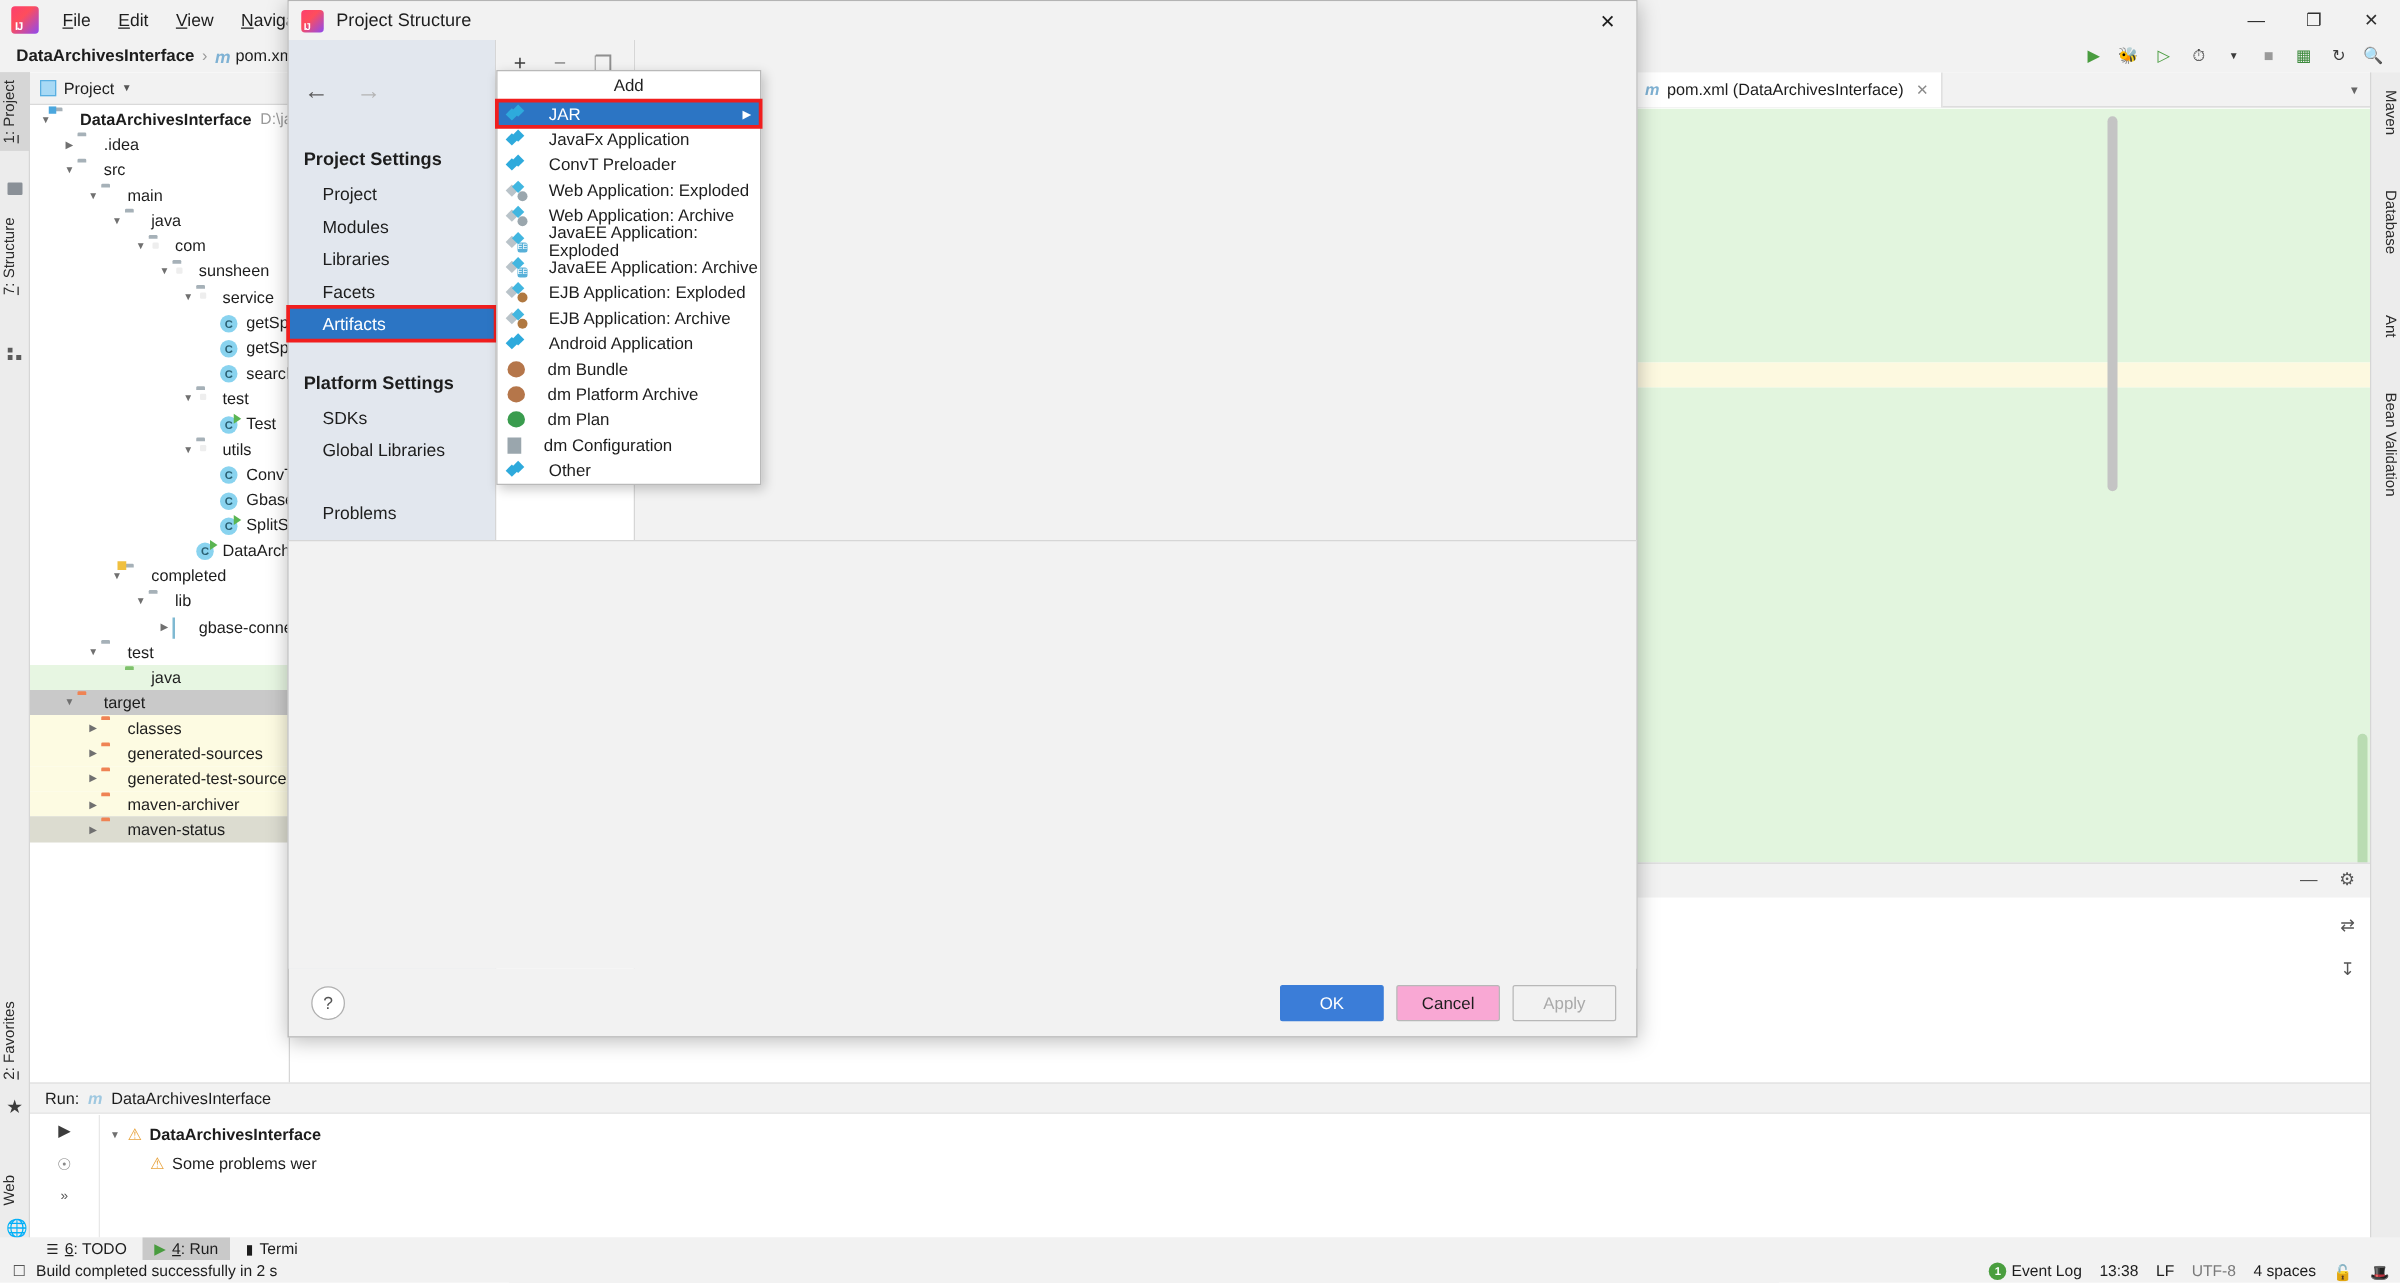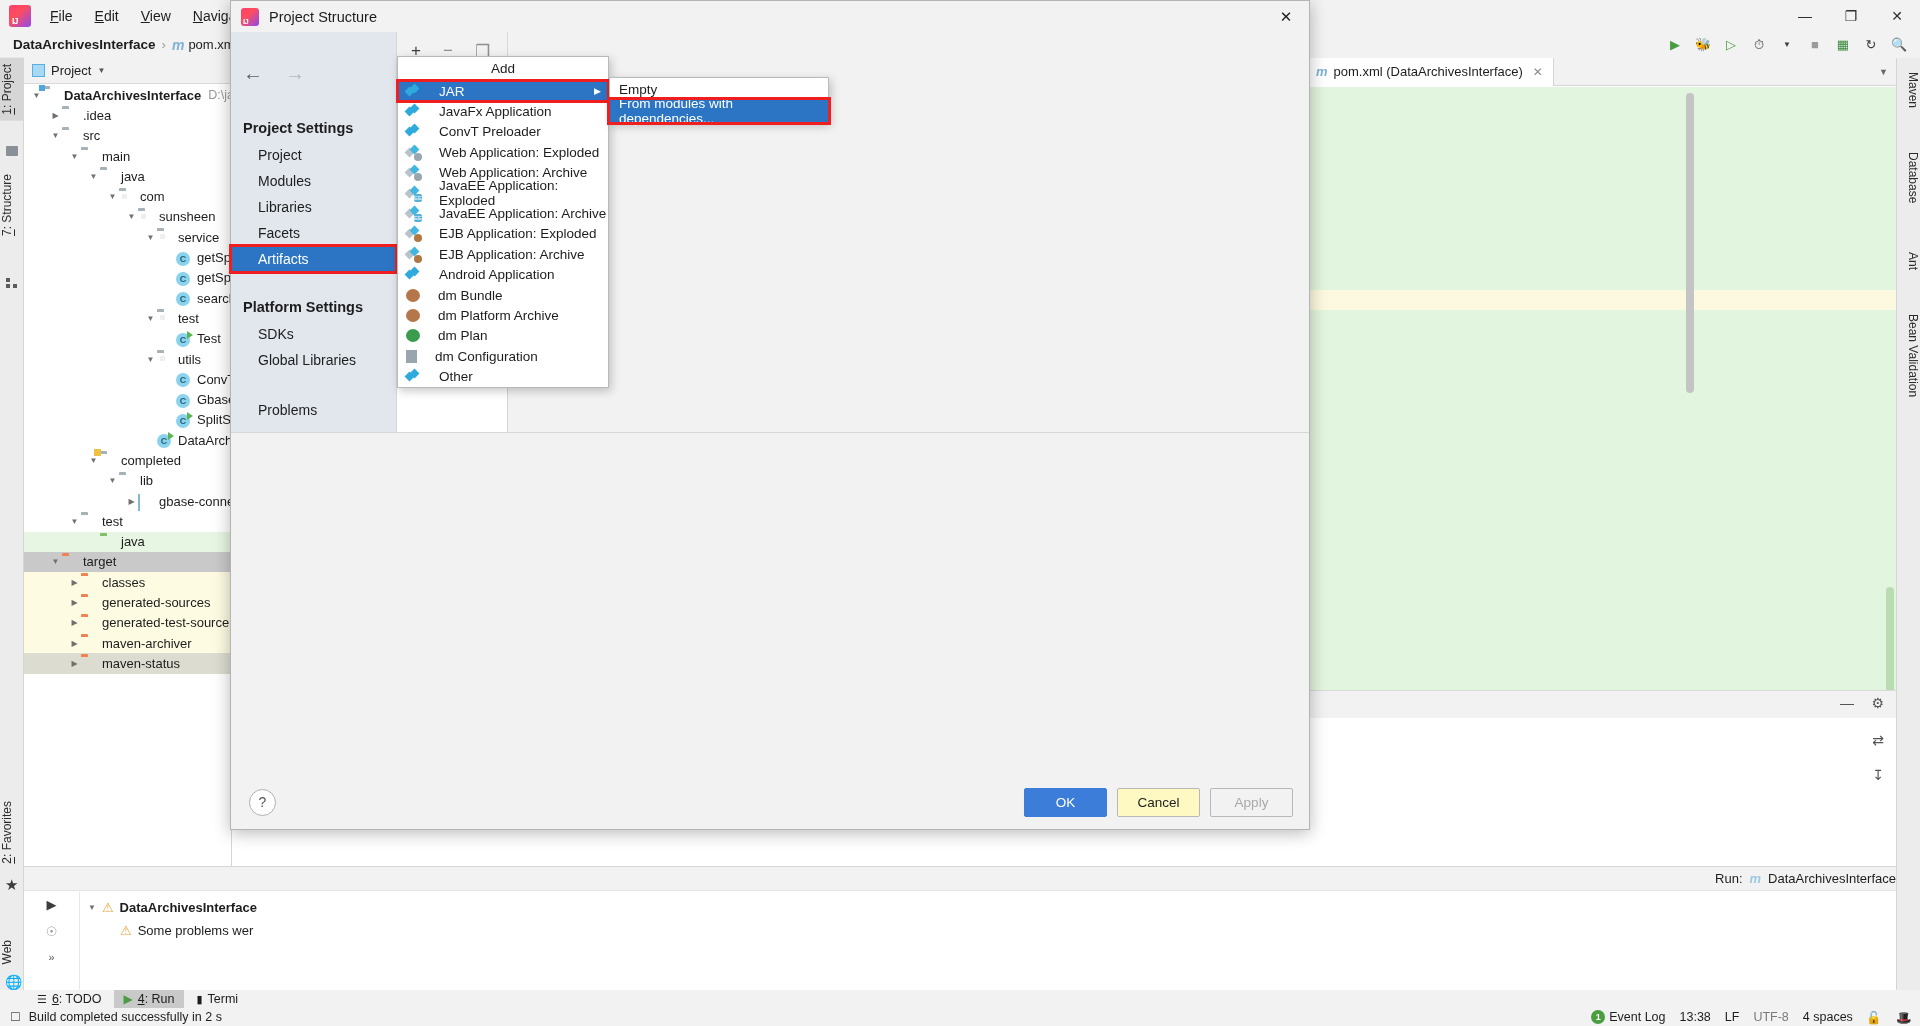--- a/index.html
+++ b/index.html
@@ -97,21 +97,21 @@
   .codegreen { position:absolute; background:#e2f5de; }
   .codeyellow { position:absolute; background:#fdf9e0; }
   .popup-hint { position:absolute; background:#f2f6f9; border:1px solid #c5d2dd; display:flex;
                 align-items:center; gap:8px; padding:3px 8px; font-size:13px; }
   .scroll-v { position:absolute; right:2px; width:8px; background:#c4c4c4; border-radius:4px; }
 
   
   .runpanel { position:absolute; left:24px; right:24px; bottom:36px; height:124px; background:#fff;
               border-top:1px solid #d6d6d6; }
   .run-hdr { height:24px; display:flex; align-items:center; gap:7px; padding-left:12px; font-size:13px;
-             border-bottom:1px solid #e3e3e3; background:#f2f2f2;justify-content:flex-end;}
+             border-bottom:1px solid #e3e3e3; background:#f2f2f2;}
   .run-hdr .mm { color:#9fc8e0; font-style:italic; font-weight:bold; }
   .run-content { position:absolute; top:25px; left:0; right:0; bottom:0; display:flex; }
   .run-gutter { width:56px; border-right:1px solid #e8e8e8; display:flex; flex-direction:column;
                 align-items:center; padding-top:5px; gap:12px; }
   .run-gutter span { font-size:13px; color:#3c3c3c; }
   .run-tree { flex:1; padding-top:4px; }
   .run-row { display:flex; align-items:center; gap:6px; font-size:13px; height:23px; padding-left:8px;}
   .warn { color:#e8a33d; font-size:13px; }
   .play { color:#499c3f; font-size:12px; }
 
@@ -149,21 +149,21 @@
   .dlg-item.selbox { outline:3px solid #f01e1e; outline-offset:-1px; }
   .dlg-mid { width:112px; background:#fff; border-left:1px solid #d6d6d6; border-right:1px solid #d6d6d6;}
   .dlg-midtop { height:39px; display:flex; align-items:center; gap:22px; padding-left:14px; background:#f2f2f2;
                 border-bottom:1px solid #d6d6d6;}
   .dlg-midtop span { font-size:17px; color:#3d3d3d;}
   .dlg-right { flex:1; background:#f2f2f2; }
   .dlg-footer { position:absolute; left:0; right:0; bottom:0; height:54px; display:flex; align-items:center; }
   .helpbtn { width:27px;height:27px;border-radius:50%;border:1px solid #b0b0b0;background:#fff;
              display:flex;align-items:center;justify-content:center;font-size:14px;color:#555;margin-left:18px;}
   .fbtns { position:absolute; right:16px; display:flex; gap:10px; }
-  .btn { min-width:83px; height:29px; border:1px solid #b8b8b8; background:#fef9c3; border-radius:2px;
+  .btn { min-width:83px; height:29px; border:1px solid #b8b8b8; background:#f9a8d4; border-radius:2px;
          font-size:13.5px; display:flex; align-items:center; justify-content:center; }
   .btn.primary { background:#3b7dd8; border-color:#3b7dd8; color:#fff; }
   .btn.disabled { color:#a9a9a9; background:#f2f2f2; }
 
   
   .addmenu { position:absolute; left:166px; top:24px; width:212px; background:#fff;
              border:1px solid #b9b9b9; box-shadow:2px 3px 9px rgba(0,0,0,.22); z-index:60;}
   .addmenu .hdr { text-align:center; font-size:13.5px; padding:4px 0 5px; }
   .am-item { height:20.4px; display:flex; align-items:center; padding-left:8px; font-size:13.5px; gap:18px;
              position:relative;}
@@ -644,26 +644,20 @@
                 <span style="width:11px;height:13px;background:#9aa6ad;display:inline-block"></span>
                 <span>dm Configuration</span>
               </div>
               <div class="am-item">
                 <span class="dia b"></span>
                 <span>Other</span>
               </div>
             </div>
         </div>
 
-        <div class="submenu">
-          <div id="submenu-items">
-              <div class="sm-item">Empty</div>
-              <div class="sm-item sel redbox">From modules with dependencies...</div>
-            </div>
-        </div>
 
       </div>
 
       <div class="dlg-footer">
         <div class="helpbtn">?</div>
         <div class="fbtns">
           <div class="btn primary">OK</div>
           <div class="btn">Cancel</div>
           <div class="btn disabled">Apply</div>
         </div>

